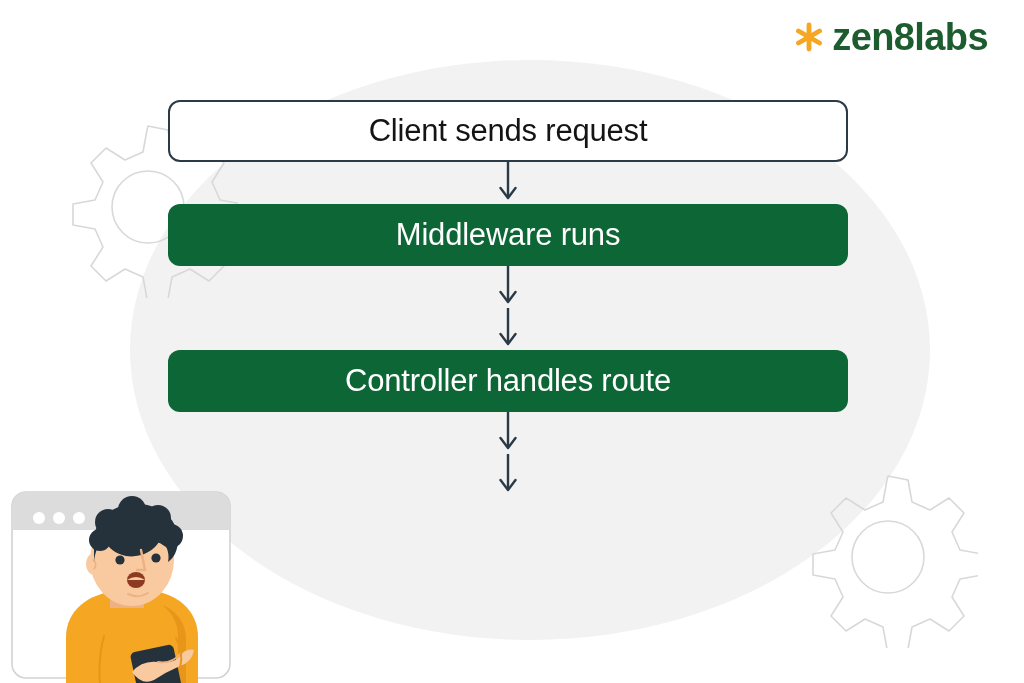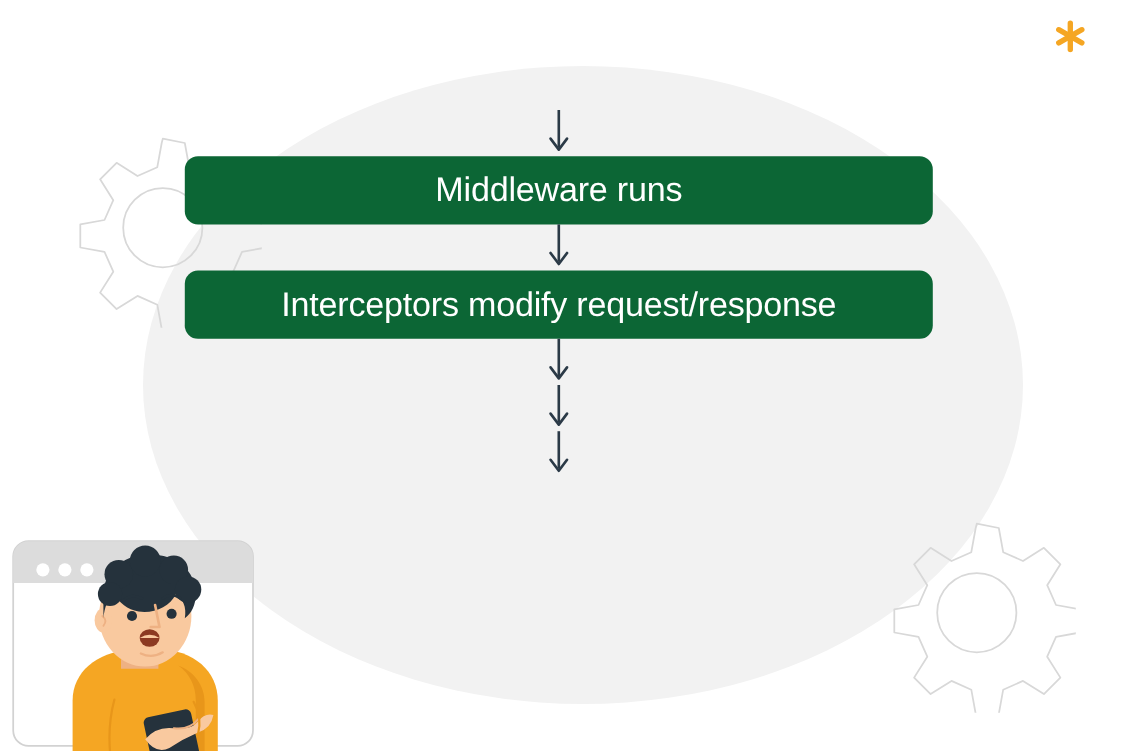--- a/index.html
+++ b/index.html
@@ -121,24 +121,28 @@
 <div class="logo">
   <span>
     <svg class="logo-mark" viewBox="0 0 40 40" fill="#f5a623">
       <g stroke="#f5a623" stroke-width="6.5" stroke-linecap="round">
         <line x1="20" y1="4" x2="20" y2="36"></line>
         <line x1="6" y1="12" x2="34" y2="28"></line>
         <line x1="6" y1="28" x2="34" y2="12"></line>
       </g>
     </svg>
   </span>
+  <span class="logo-text">zen8labs</span>
 </div>
 
 <div class="flow">
 
+  <div class="node outline">
+    <span class="node-label">Client sends request</span>
+  </div>
 
   <div class="connector">
     <span>
       <svg width="22" height="42" viewBox="0 0 22 42">
         <line x1="11" y1="0" x2="11" y2="34" stroke="#2b3a47" stroke-width="2.4"></line>
         <path d="M3.5 26 L11 36 L18.5 26" fill="none" stroke="#2b3a47" stroke-width="2.4" stroke-linecap="round" stroke-linejoin="round"></path>
       </svg>
     </span>
   </div>
 
@@ -148,33 +152,33 @@
 
   <div class="connector">
     <span>
       <svg width="22" height="42" viewBox="0 0 22 42">
         <line x1="11" y1="0" x2="11" y2="34" stroke="#2b3a47" stroke-width="2.4"></line>
         <path d="M3.5 26 L11 36 L18.5 26" fill="none" stroke="#2b3a47" stroke-width="2.4" stroke-linecap="round" stroke-linejoin="round"></path>
       </svg>
     </span>
   </div>
 
+
+  <div class="connector">
+    <span>
+      <svg width="22" height="42" viewBox="0 0 22 42">
+        <line x1="11" y1="0" x2="11" y2="34" stroke="#2b3a47" stroke-width="2.4"></line>
+        <path d="M3.5 26 L11 36 L18.5 26" fill="none" stroke="#2b3a47" stroke-width="2.4" stroke-linecap="round" stroke-linejoin="round"></path>
+      </svg>
+    </span>
+  </div>
+
   <div class="node filled">
-    <span class="node-label">Interceptors modify request/response</span>
-  </div>
-
-  <div class="connector">
-    <span>
-      <svg width="22" height="42" viewBox="0 0 22 42">
-        <line x1="11" y1="0" x2="11" y2="34" stroke="#2b3a47" stroke-width="2.4"></line>
-        <path d="M3.5 26 L11 36 L18.5 26" fill="none" stroke="#2b3a47" stroke-width="2.4" stroke-linecap="round" stroke-linejoin="round"></path>
-      </svg>
-    </span>
-  </div>
-
+    <span class="node-label">Controller handles route</span>
+  </div>
 
   <div class="connector">
     <span>
       <svg width="22" height="42" viewBox="0 0 22 42">
         <line x1="11" y1="0" x2="11" y2="34" stroke="#2b3a47" stroke-width="2.4"></line>
         <path d="M3.5 26 L11 36 L18.5 26" fill="none" stroke="#2b3a47" stroke-width="2.4" stroke-linecap="round" stroke-linejoin="round"></path>
       </svg>
     </span>
   </div>
 

